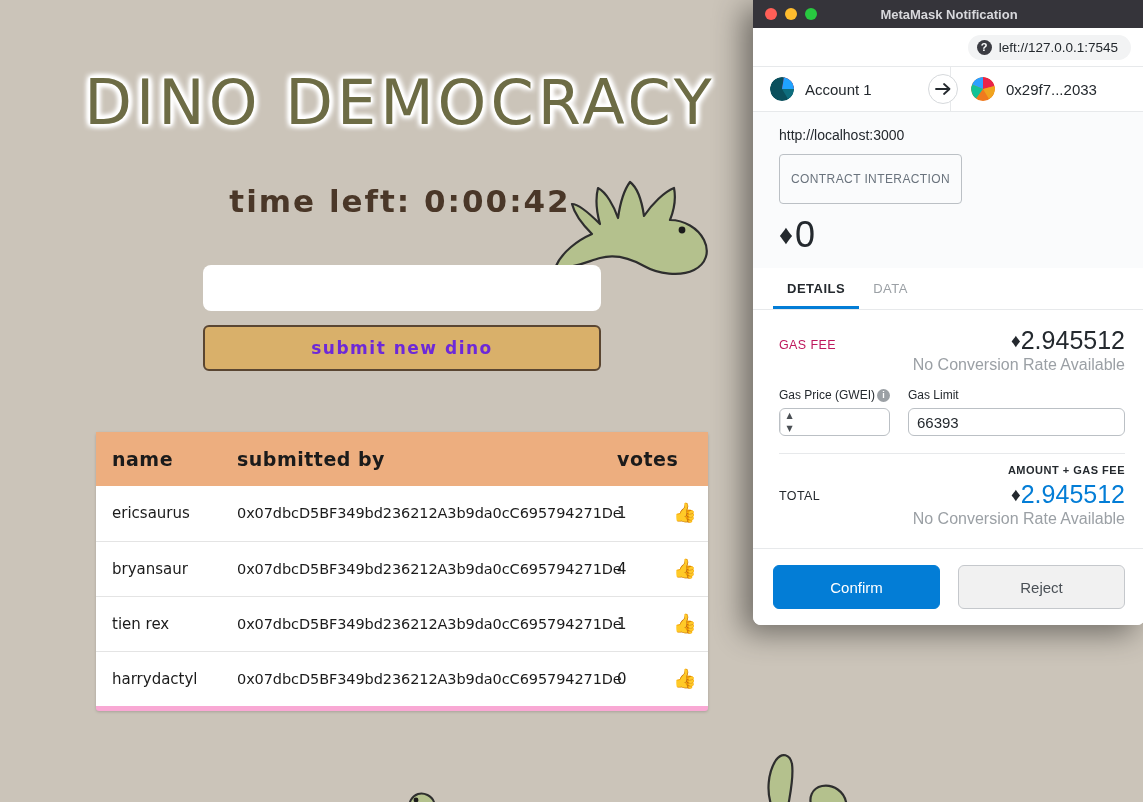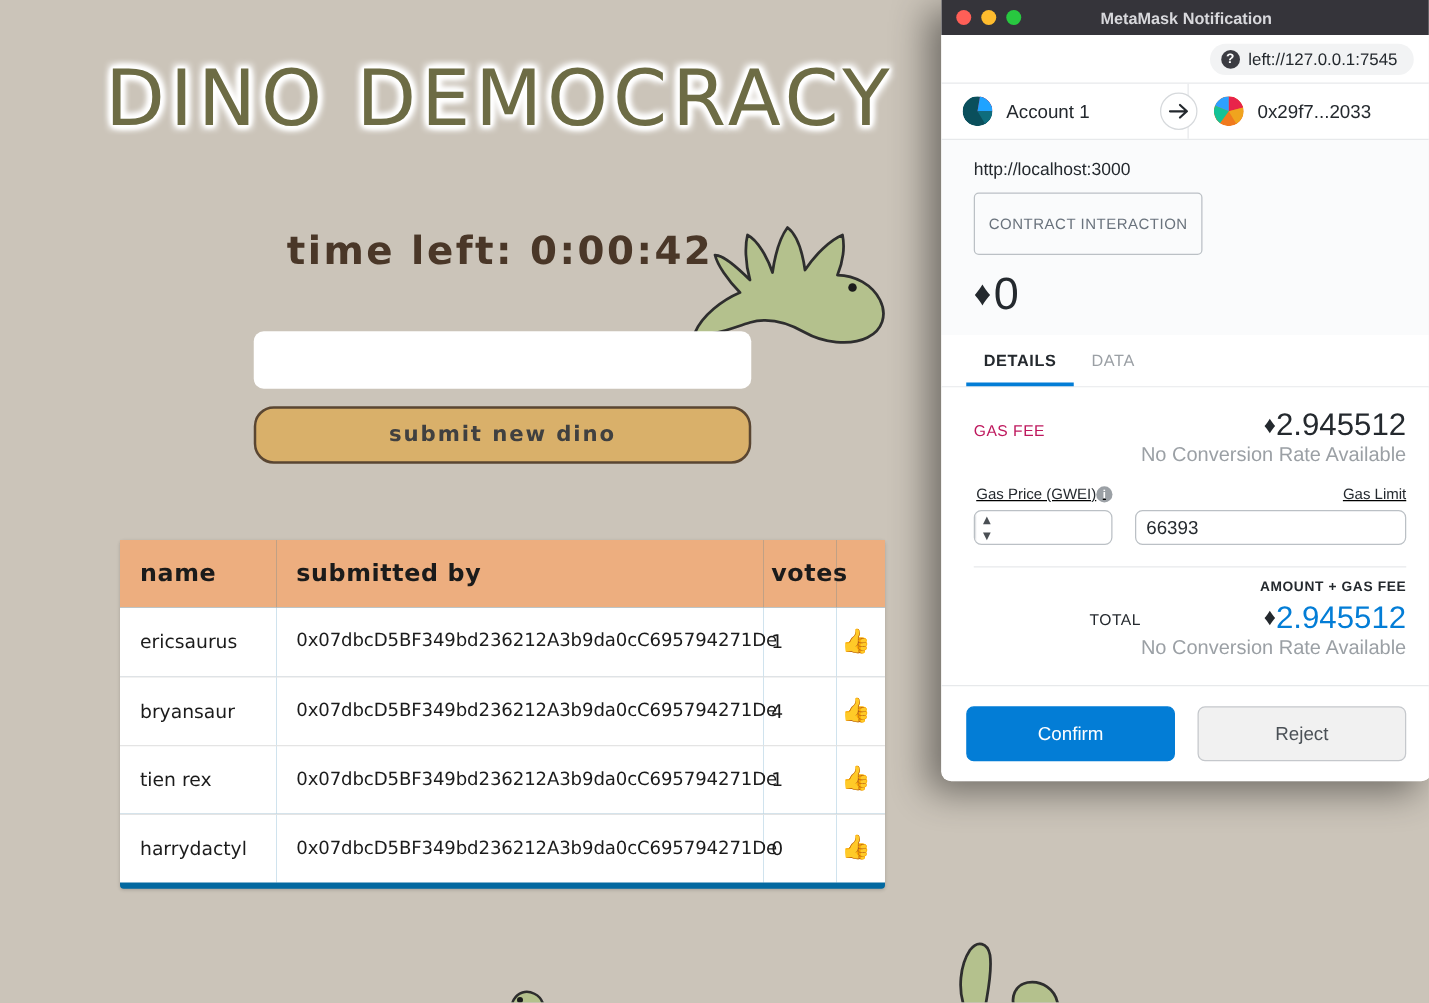--- a/index.html
+++ b/index.html
@@ -21,21 +21,21 @@
     position: absolute;
     left: 0; top: 0;
     width: 1143px;
     height: 802px;
     background: #cbc4b9;
     overflow: hidden;
   }
 
   #page-title {
     position: absolute;
-    left: 0; top: 42px;
+    left: 0; top: 66px;
     width: 800px;
     text-align: center;
     font-family: "DejaVu Sans", sans-serif;
     font-size: 62px;
     font-weight: 400;
     letter-spacing: 4px;
     color: #6d6c45;
     text-shadow:
        0 0 1px #fff,  1px 1px 2px #fff, -1px -1px 2px #fff,
        2px 0 3px #fff, -2px 0 3px #fff, 0 2px 3px #fff, 0 -2px 3px #fff,
@@ -73,35 +73,35 @@
     padding: 0 12px;
     outline: none;
   }
 
   #submit-new-dino-button {
     position: absolute;
     left: 203px; top: 325px;
     width: 398px; height: 46px;
     background: #d9b06a;
     border: 2px solid #5a4632;
-    border-radius: 16px;
+    border-radius: 6px;
     font-size: 17px;
     font-weight: bold;
     letter-spacing: 1.5px;
     font-family: "DejaVu Sans", sans-serif;
-    color: #404040;
+    color: #6d28d9;
     cursor: pointer;
   }
 
   
   #dino-table-wrap {
     position: absolute;
     left: 96px; top: 432px;
     width: 612px;
-    background: #0369a1;
+    background: #f9a8d4;
     border-radius: 3px;
     padding-bottom: 5px;
     box-shadow: 0 1px 3px rgba(0,0,0,0.18);
   }
   table { width: 100%; border-collapse: collapse; table-layout: fixed; }
 
   thead th {
     background: #edae7f;
     color: #1b1b1b;
     font-size: 19px;
@@ -280,21 +280,21 @@
   .fee-values { text-align: right; }
   .fee-amount {
     font-size: 25px; color: #24292e;
     display: flex; align-items: center; justify-content: flex-end;
     font-family: "Liberation Sans", sans-serif;
   }
   .fee-note { font-size: 16px; color: #9ba0a5; margin-top: 1px; font-family: "Liberation Sans", sans-serif; }
 
   #gas-inputs { display: flex; gap: 18px; margin-top: 14px; }
   .gas-field { flex: 1; }
-  .gas-field-head { display: flex; align-items: center; justify-content: flex-end; text-decoration: underline; }
+  .gas-field-head { display: flex; align-items: center; justify-content: space-between; }
   .gas-field-label { font-size: 12px; color: #24292e; font-family: "Liberation Sans", sans-serif; }
   .info-icon {
     width: 13px; height: 13px; border-radius: 50%;
     background: #9ba0a5; color: #fff;
     font-size: 9px; font-weight: bold;
     display: flex; align-items: center; justify-content: center;
     cursor: pointer;
     font-family: "Liberation Sans", sans-serif;
   }
   .gas-input-wrap {
@@ -324,21 +324,21 @@
   }
 
   #mm-total-sep { border-top: 1px solid #e7e9eb; margin-top: 17px; }
 
   #mm-total-block { padding-top: 10px; }
   #amount-gas-label {
     text-align: right; font-size: 11px; letter-spacing: 0.5px;
     color: #24292e; font-weight: bold;
     font-family: "Liberation Sans", sans-serif;
   }
-  #total-row { display: flex; justify-content: flex-end; align-items: flex-start; margin-top: 4px; }
+  #total-row { display: flex; justify-content: space-between; align-items: flex-start; margin-top: 4px; }
   #total-label {
     font-size: 12.5px; letter-spacing: 0.4px; color: #24292e; padding-top: 9px;
     font-family: "Liberation Sans", sans-serif;
   }
   #total-amount {
     font-size: 25px; color: #037dd6;
     display: flex; align-items: center; justify-content: flex-end;
     font-family: "Liberation Sans", sans-serif;
   }
   #total-amount .eth-glyph { color: #24292e; }

